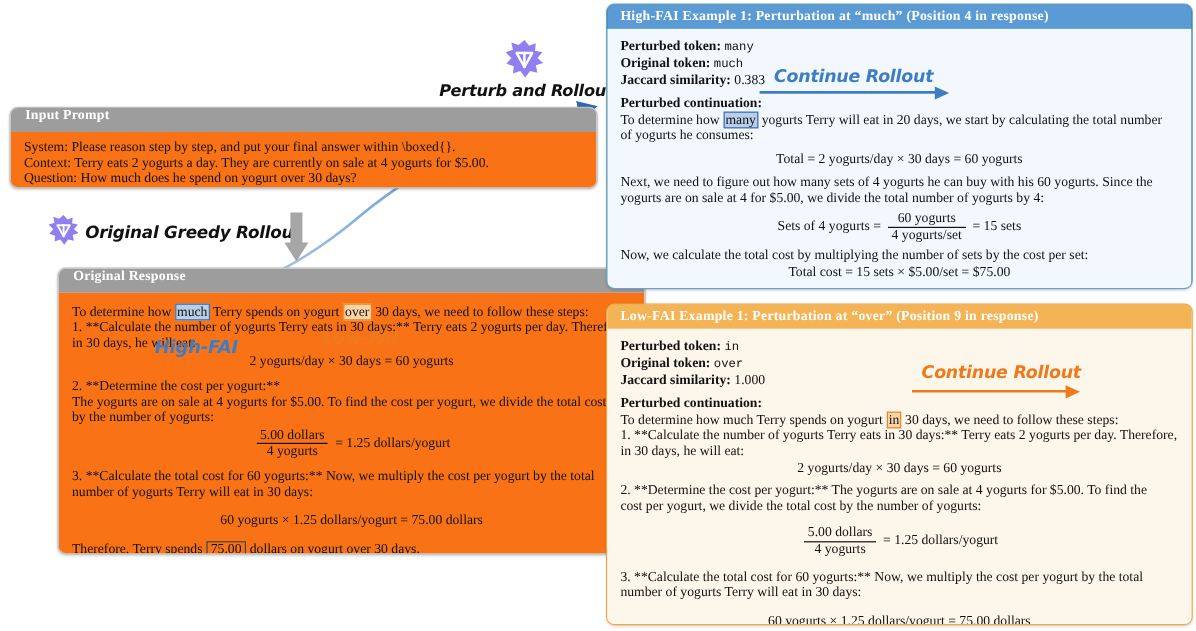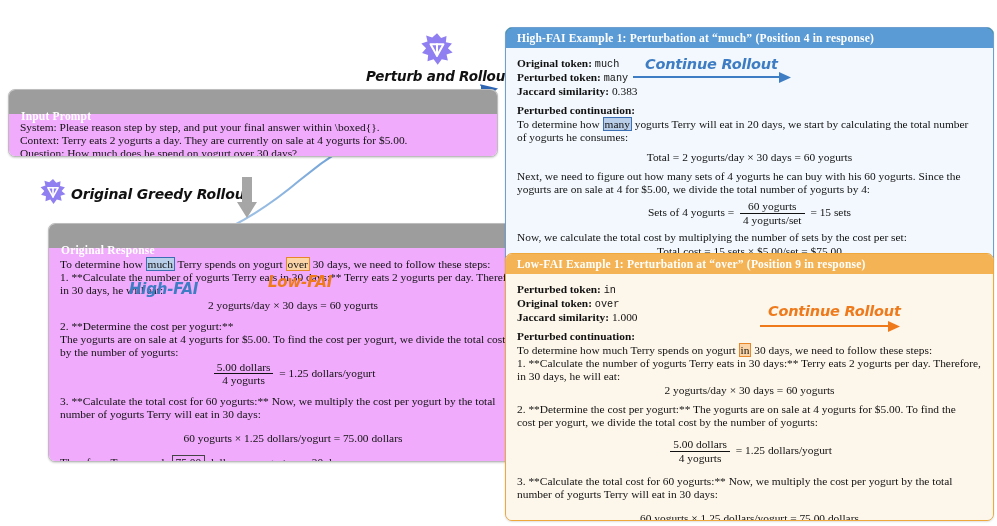--- a/index.html
+++ b/index.html
@@ -10,26 +10,26 @@
 
   
   .panel{position:absolute;box-sizing:border-box;border-radius:7px;overflow:hidden;}
   .panel-head{box-sizing:border-box;font-weight:bold;letter-spacing:.2px;}
   .panel-body{box-sizing:border-box;}
 
   
   .gray-panel{border:1px solid #bdbdbd;background:#f7f7f7;
               box-shadow:0 1px 2px rgba(0,0,0,.18);}
   .gray-panel .panel-head{background:#9d9d9d;color:#ffffff;
-              font-size:11.5px;padding:20px 0 4px 12px;height:20px;line-height:12px;}
-  .gray-panel .panel-body{background:#f0abfc;padding:7px 11px 8px 11px;}
+              font-size:11.5px;padding:0 0 4px 12px;height:20px;line-height:12px;}
+  .gray-panel .panel-body{background:#f97316;padding:7px 11px 8px 11px;}
 
   
   .blue-panel{border:1.4px solid #6f9fd0;background:#15803d;
-              box-shadow:0 1px 2px rgba(0,0,0,.13);margin-top:24px;}
+              box-shadow:0 1px 2px rgba(0,0,0,.13);}
   .blue-panel .panel-head{background:#5b9bd5;color:#ffffff;
               font-size:11.5px;padding:4px 0 4px 11px;height:20px;line-height:12px;}
   .blue-panel .panel-body{background:#f2f8fd;padding:7px 11px 8px 11px;}
 
   
   .orange-panel{border:1.4px solid #efa83c;background:#e5e5e5;
               box-shadow:0 1px 2px rgba(0,0,0,.13);}
   .orange-panel .panel-head{background:#f4b355;color:#ffffff;
               font-size:11.5px;padding:4px 0 4px 11px;height:20px;line-height:12px;}
   .orange-panel .panel-body{background:#fdf6ea;padding:7px 11px 8px 11px;}
@@ -179,26 +179,26 @@
 </div>
 
 <div class="abs hand hand-blue" style="left:129px;top:280px;font-size:15px;white-space:nowrap;">High-FAI</div>
 <div class="abs hand hand-orange" style="left:268px;top:273px;font-size:15px;white-space:nowrap;">Low-FAI</div>
 
 <div class="panel blue-panel" style="left:505px;top:3px;width:489px;height:238px;">
   <div class="panel-head">High-FAI Example 1: Perturbation at “much” (Position 4 in response)</div>
   <div class="panel-body" style="padding-top:9px;">
 
     <p class="ln">
+      <span class="b">Perturbed token:</span>
+      <span class="mono">many</span>
+    </p>
+    <p class="ln">
       <span class="b">Original token:</span>
       <span class="mono">much</span>
-    </p>
-    <p class="ln">
-      <span class="b">Perturbed token:</span>
-      <span class="mono">many</span>
     </p>
     <p class="ln">
       <span class="b">Jaccard similarity:</span>
       <span>0.383</span>
     </p>
 
     <div class="gap-s"></div>
     <p class="ln b">Perturbed continuation:</p>
 
     <p class="ln">

